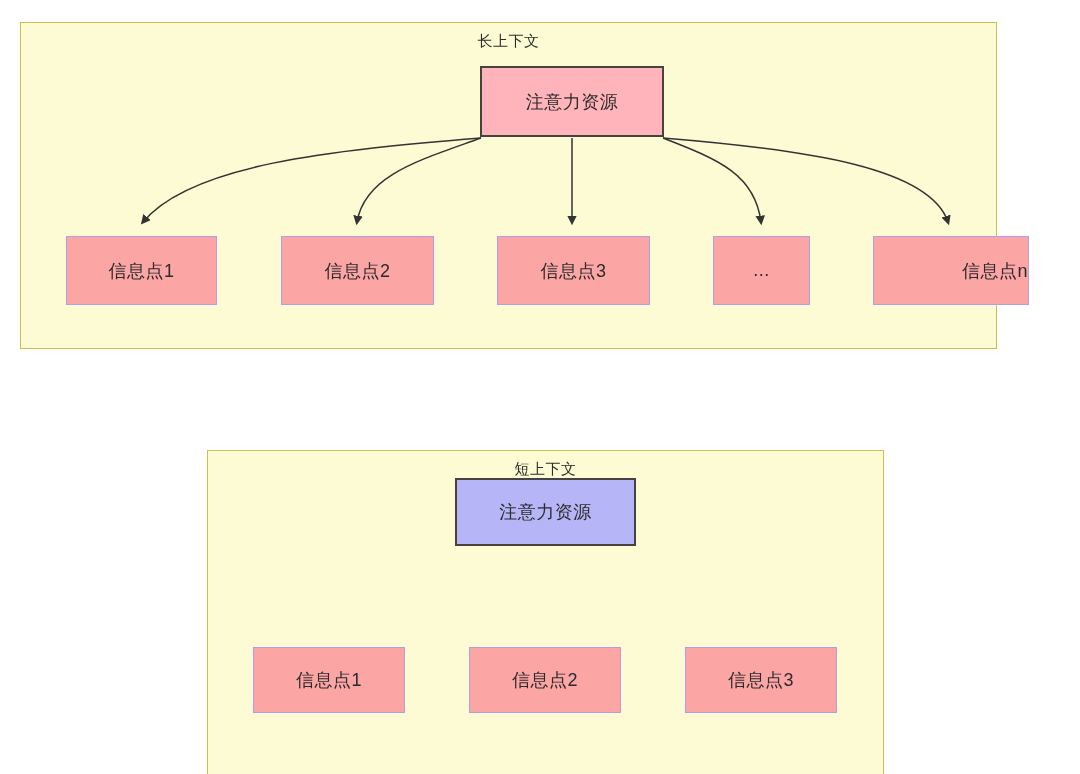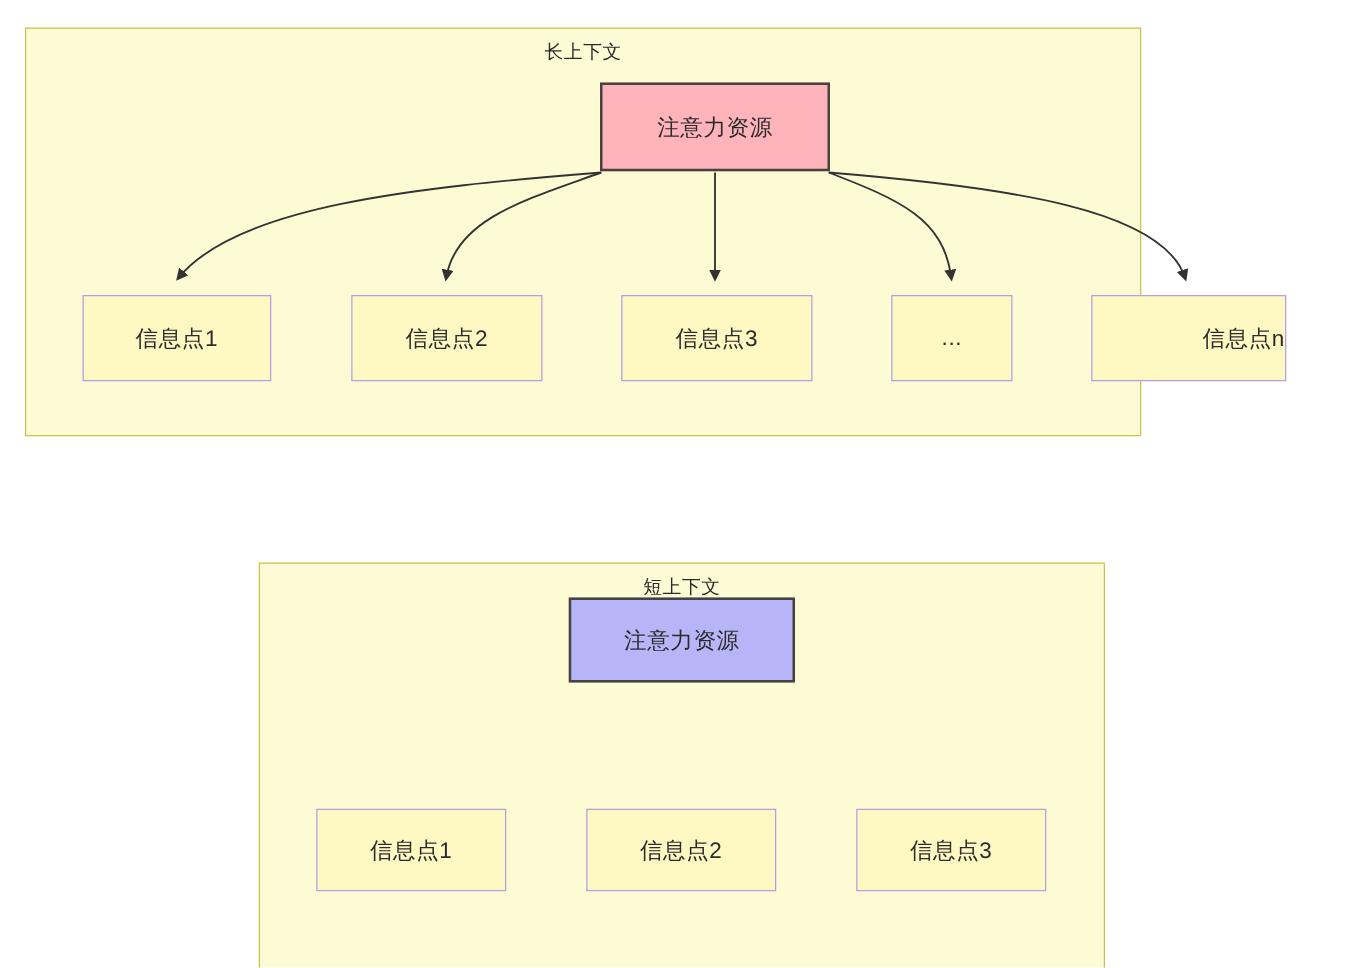--- a/index.html
+++ b/index.html
@@ -22,21 +22,21 @@
   }
   .panel {
     position: absolute;
     background: #fdfbd4;
     border: 1px solid #ccc14f;
     box-sizing: border-box;
   }
   #panel-long {
     left: 20px;
     top: 22px;
-    width: 893px;
+    width: 977px;
     height: 327px;
     padding-left: 41px;
   }
   #panel-short {
     left: 207px;
     top: 450px;
     width: 677px;
     height: 336px;
     text-decoration: underline;
   }
@@ -62,21 +62,21 @@
   }
   .node-attention-pink {
     background: #ffb3ba;
     border: 2.5px solid #45423f;
   }
   .node-attention-blue {
     background: #b5b5f7;
     border: 2.5px solid #45423f;
   }
   .node-info {
-    background: #fef9c3;
+    background: #fca5a5;
     border: 1.6px solid #b79ce8;
   }
   
   #attention-long {
     left: 480px; top: 66px; width: 184px; height: 71px;
   }
   #info-l-1 { left: 66px;  top: 236px; width: 151px; height: 69px; }
   #info-l-2 { left: 281px; top: 236px; width: 153px; height: 69px; }
   #info-l-3 { left: 497px; top: 236px; width: 153px; height: 69px; }
   #info-l-4 { left: 713px; top: 236px; width: 97px;  height: 69px; }

